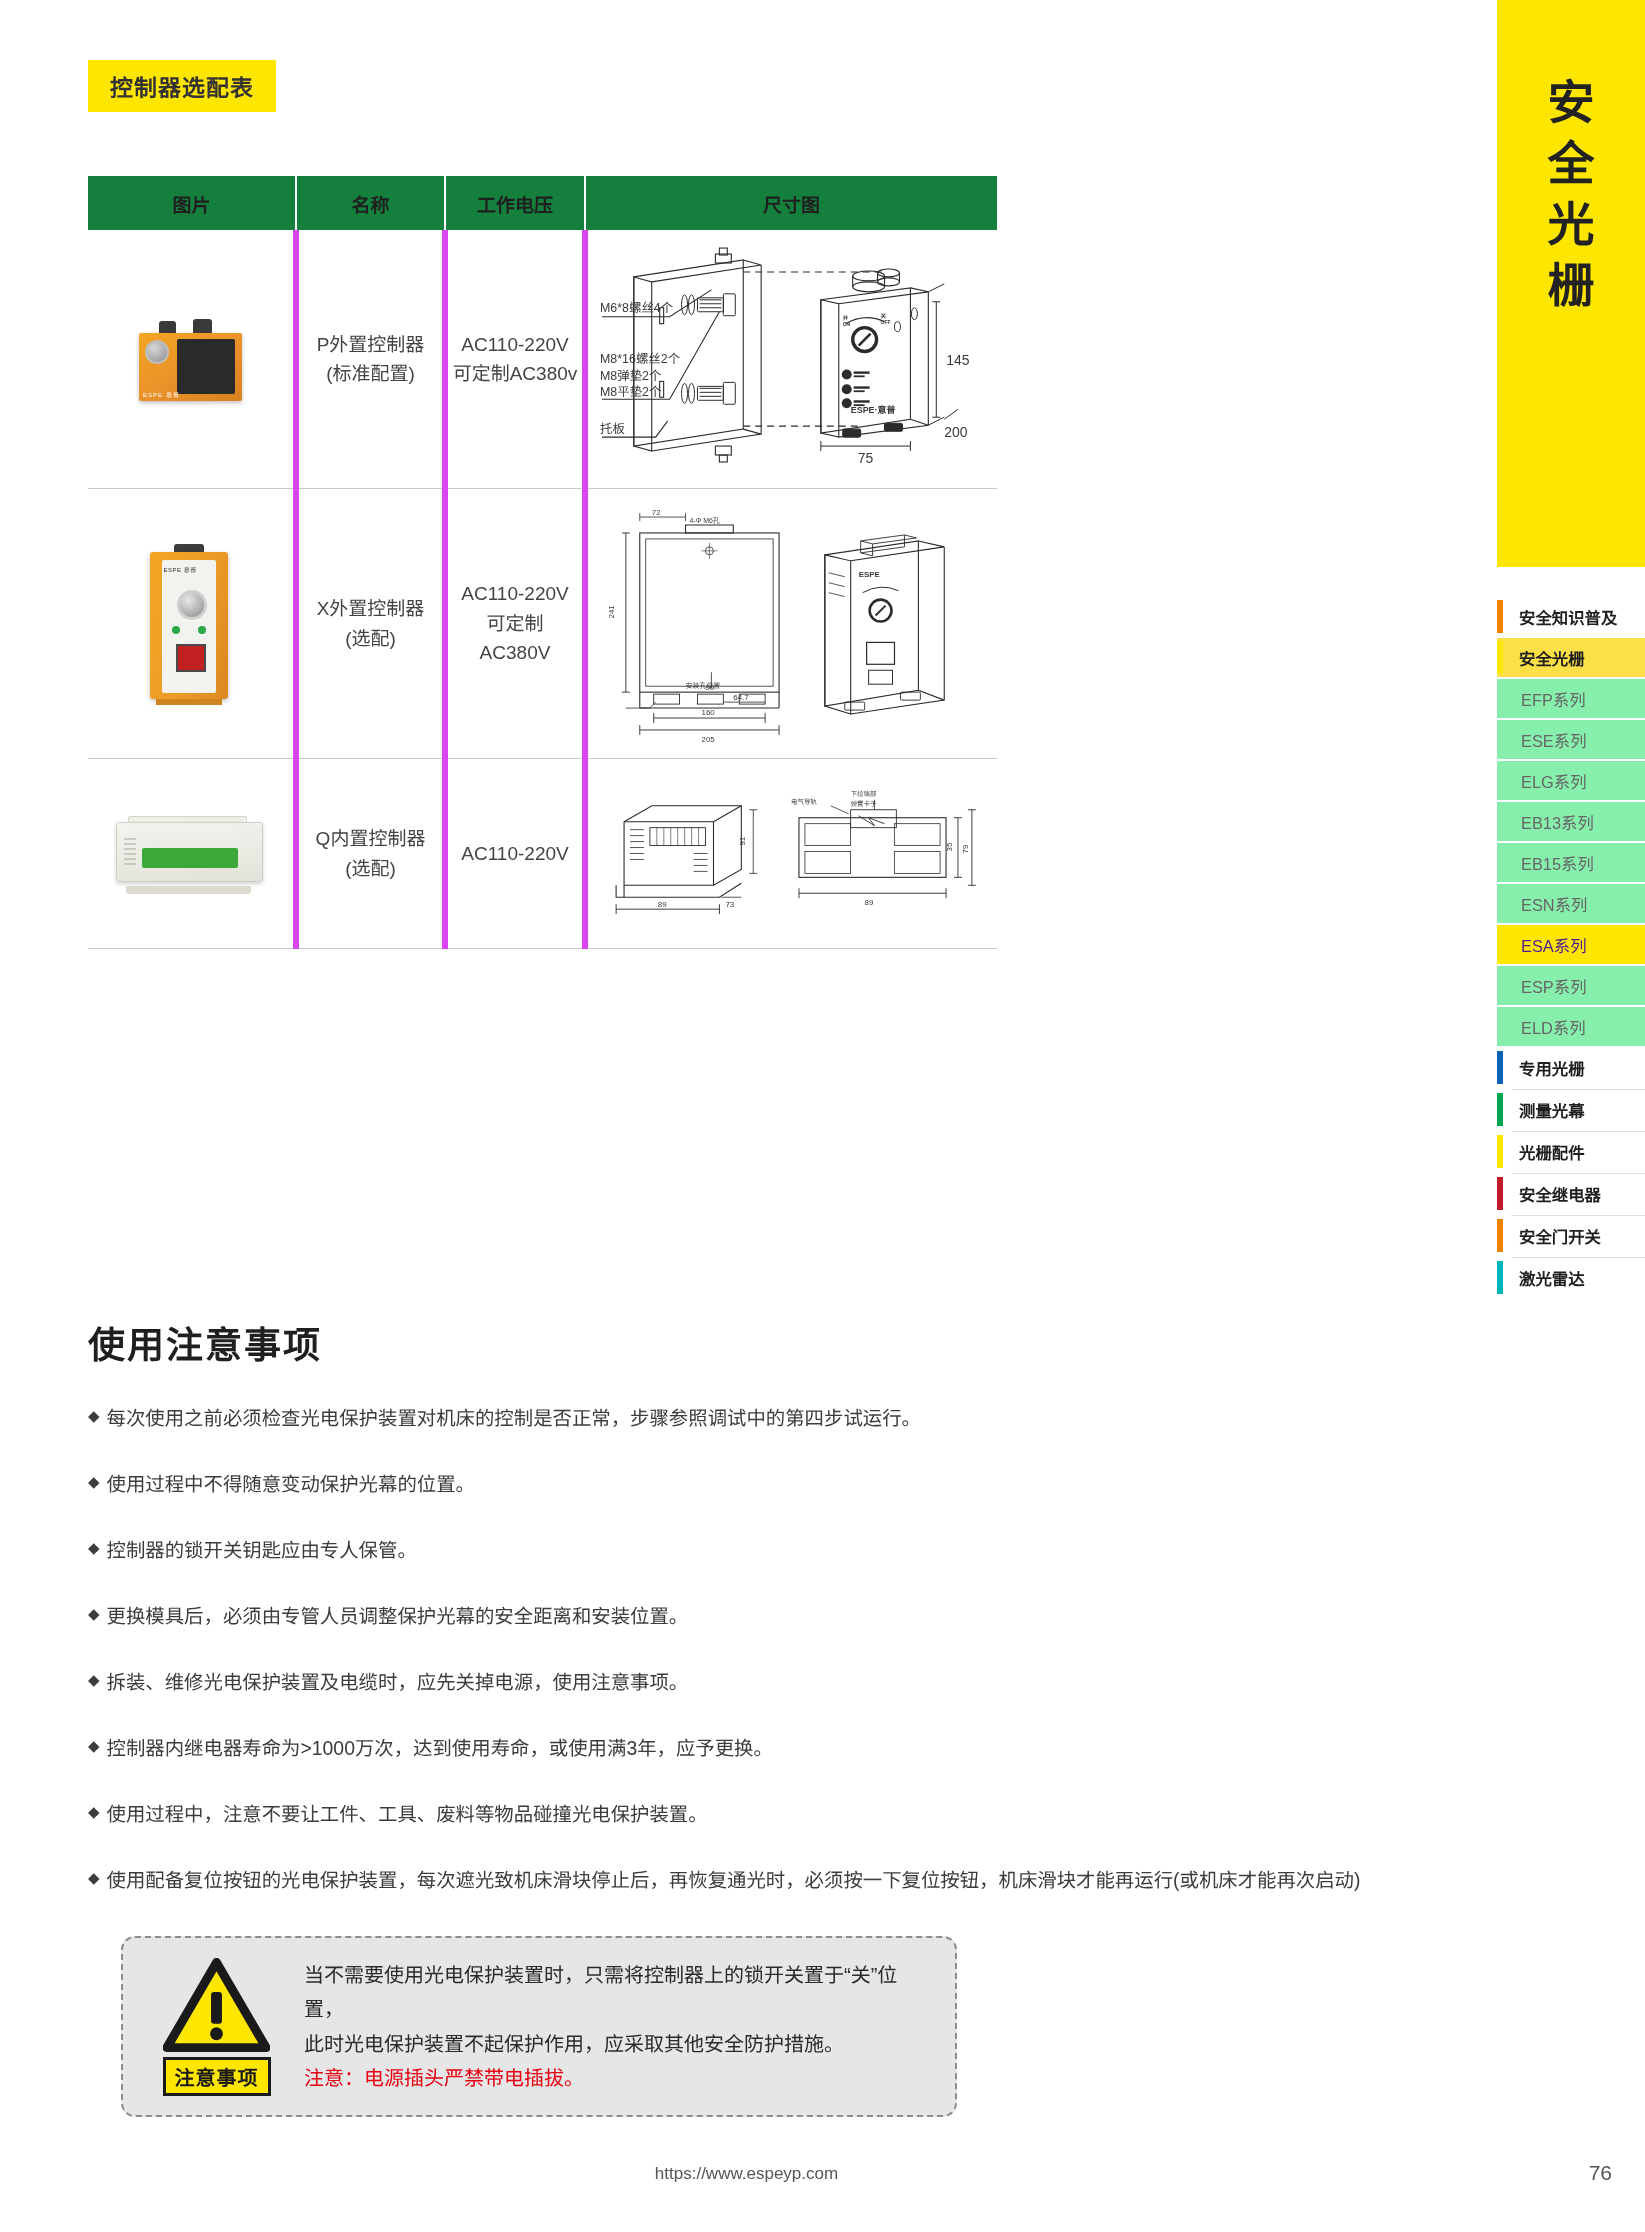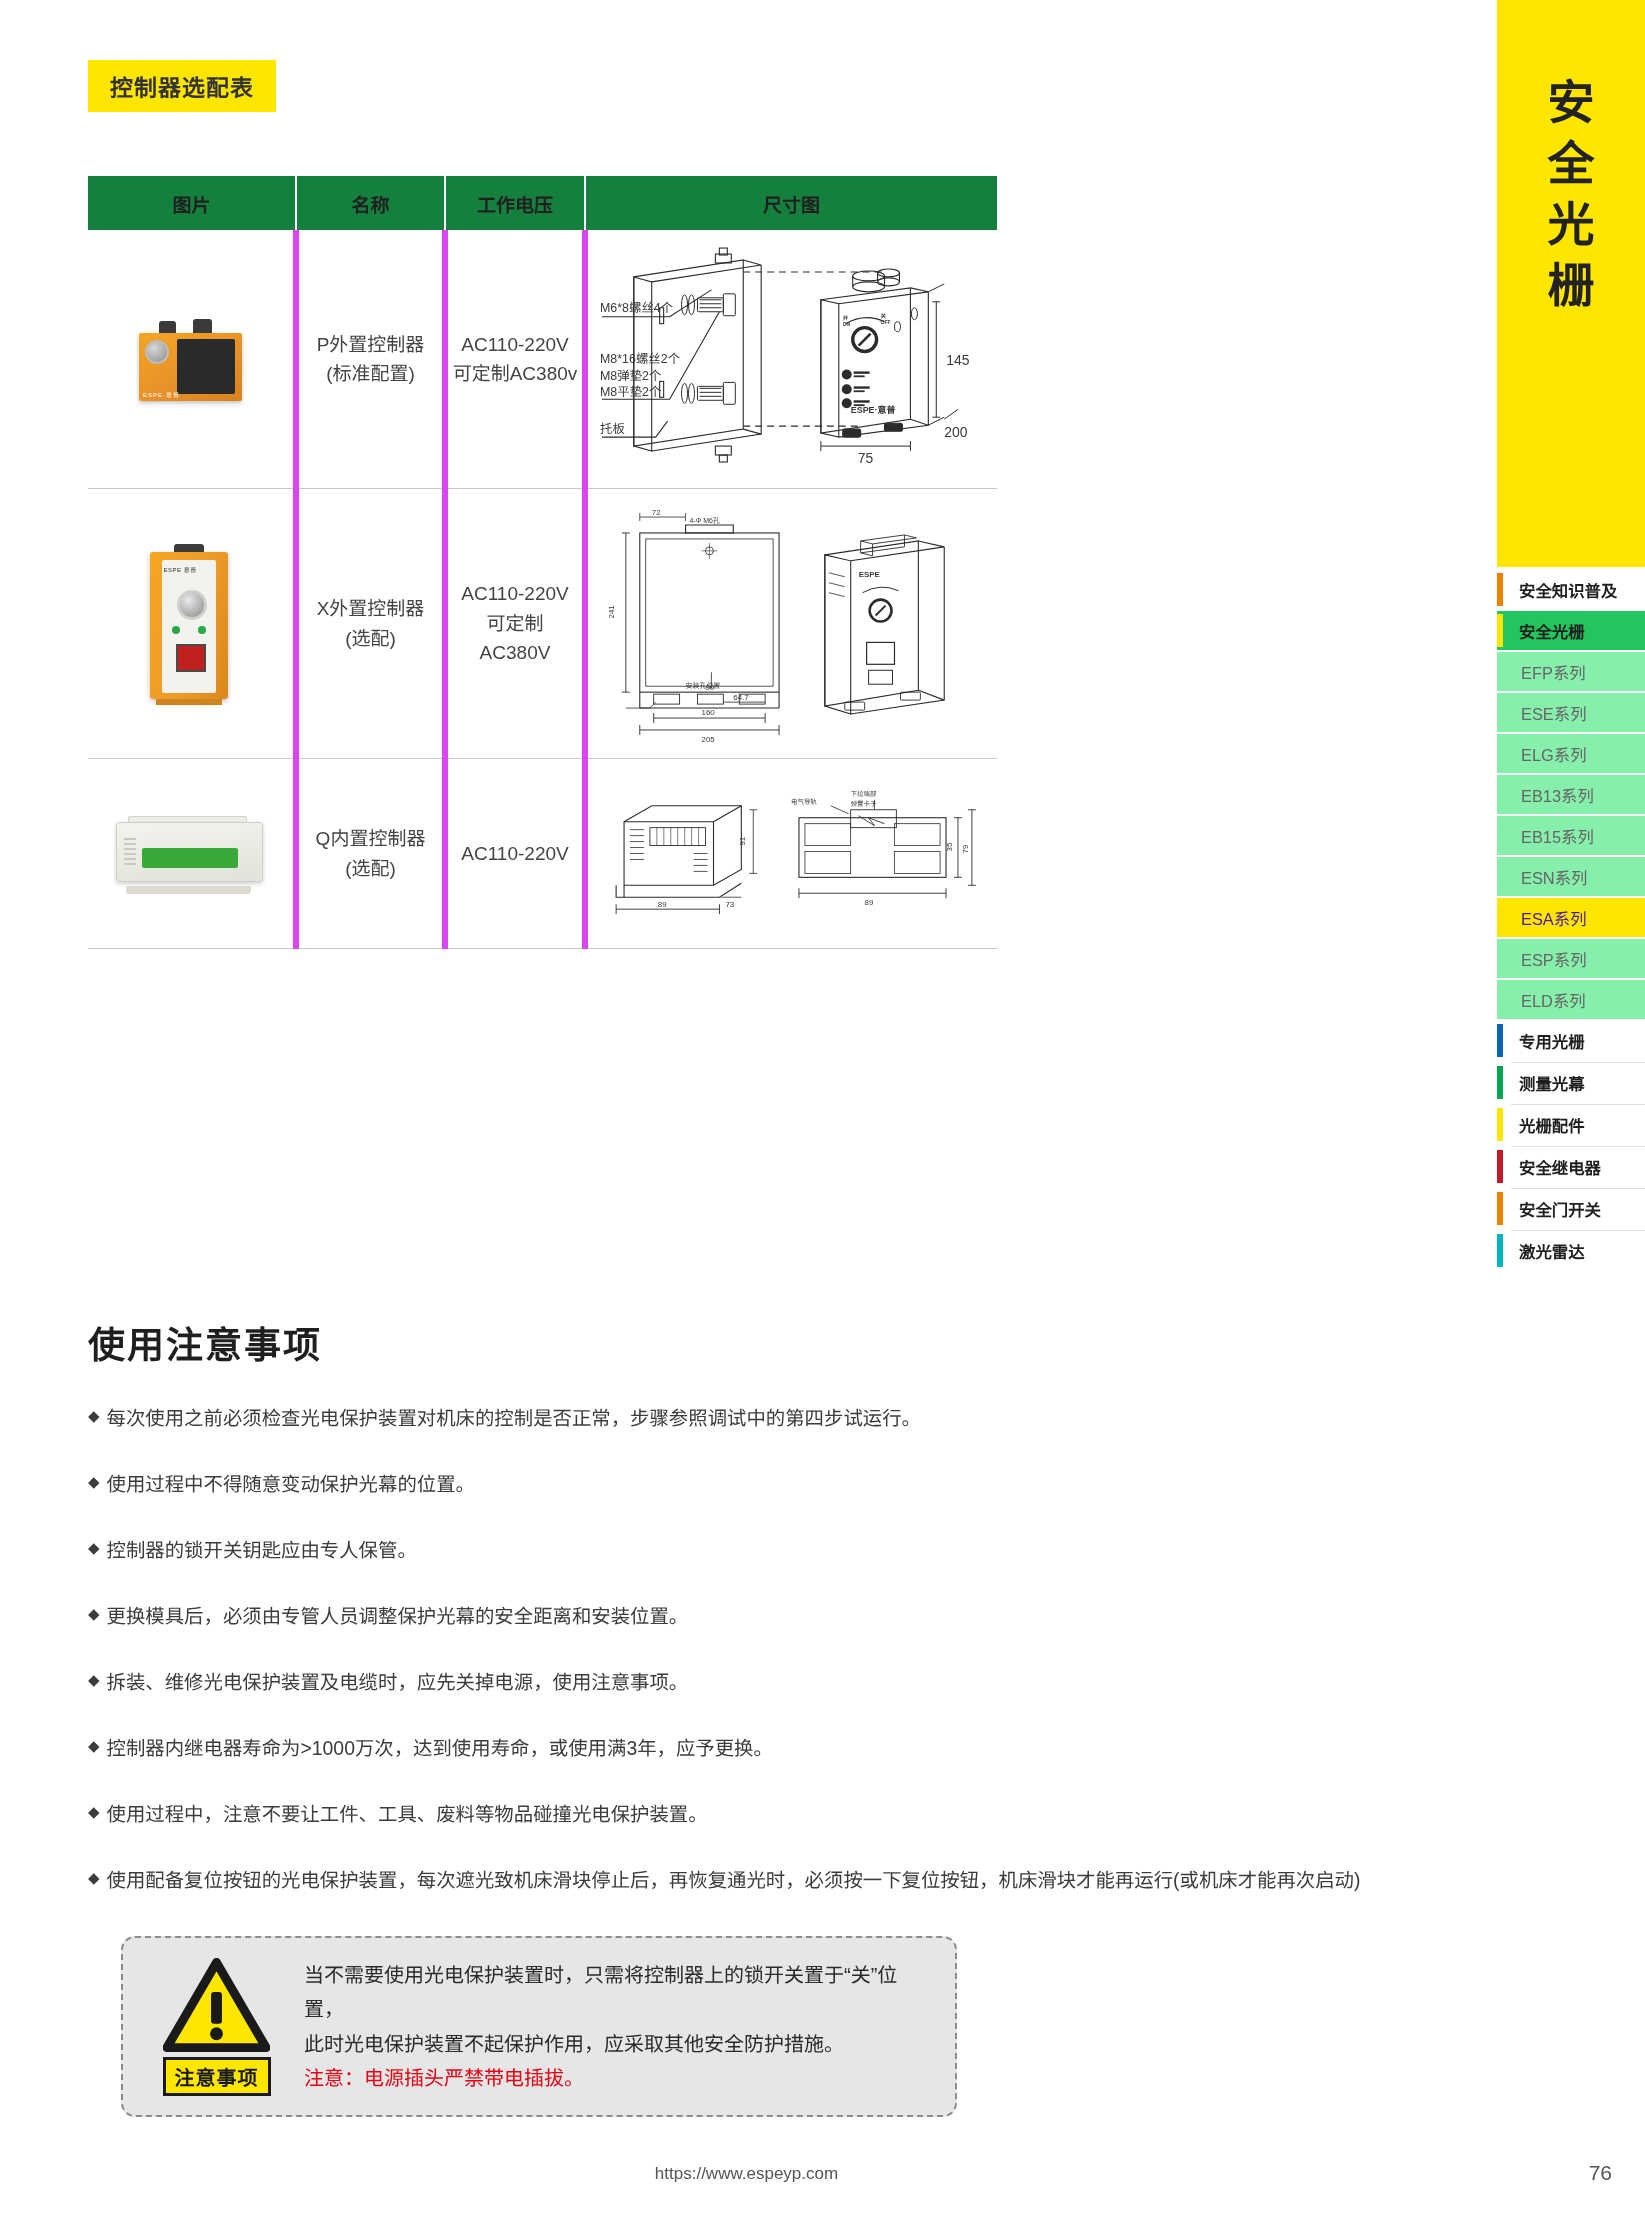--- a/index.html
+++ b/index.html
@@ -15,29 +15,29 @@
   .sidebar{position:absolute;right:0;top:0;width:149px;height:2233px;}
   .side-banner{
     position:absolute;right:0;top:0;width:149px;height:567px;background:#ffe600;
     display:flex;flex-direction:column;align-items:center;justify-content:flex-start;
     padding-top:72px;box-sizing:border-box;
   }
   .side-banner span{
     font-size:47px;font-weight:bold;color:#222;line-height:1.30;
     letter-spacing:1px;display:block;text-align:center;
   }
-  .nav{position:absolute;right:0;top:570px;width:149px;}
+  .nav{position:absolute;right:0;top:597px;width:149px;}
   .nav-item{
     position:relative;height:39px;display:flex;align-items:center;
     padding-left:22px;box-sizing:border-box;font-size:16.4px;
     margin-bottom:2px;
   }
   .nav-item .bar{position:absolute;left:0;top:3px;bottom:3px;width:6px;}
   .nav-main{font-weight:bold;color:#1f1f1f;}
-  .nav-main.active{background:#22c55e;}
+  .nav-main.active{background:#fde047;}
   .nav-sub{background:#86efac;color:#666;font-weight:normal;padding-left:24px;}
   .nav-sub.active{background:#ffe600;color:#4c1d95;}
   .nav-divider{height:1px;background:#e0e0e0;margin:0 0 0 14px;}
 
   
   .content{position:absolute;left:0;top:0;width:1493px;}
 
   .section-tag{
     position:absolute;left:88px;top:60px;background:#ffe600;
     padding:9px 22px;font-size:23px;font-weight:bold;color:#333;letter-spacing:1px;

